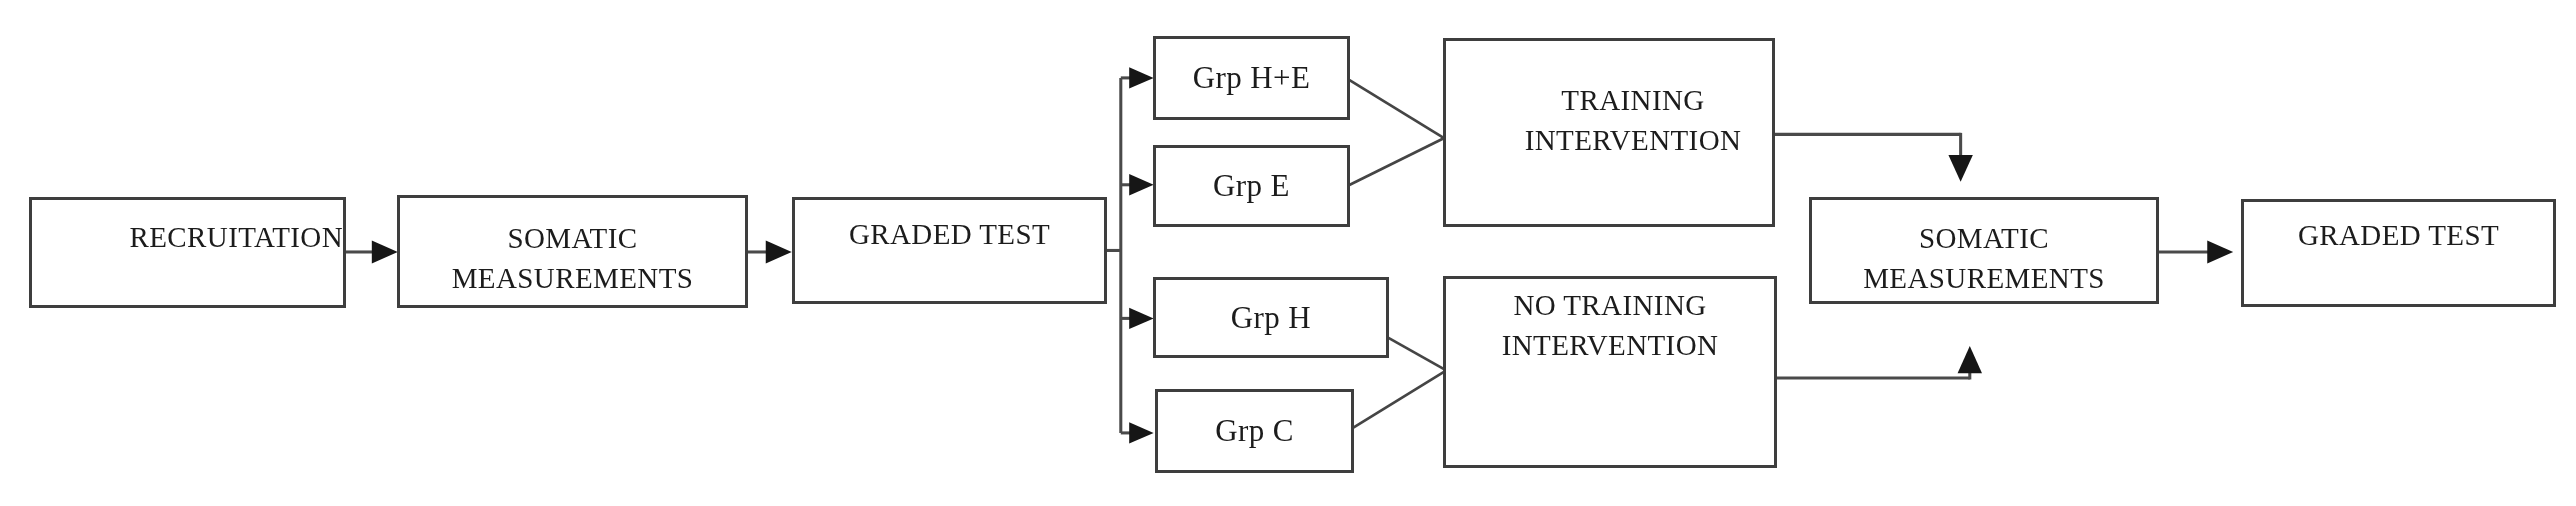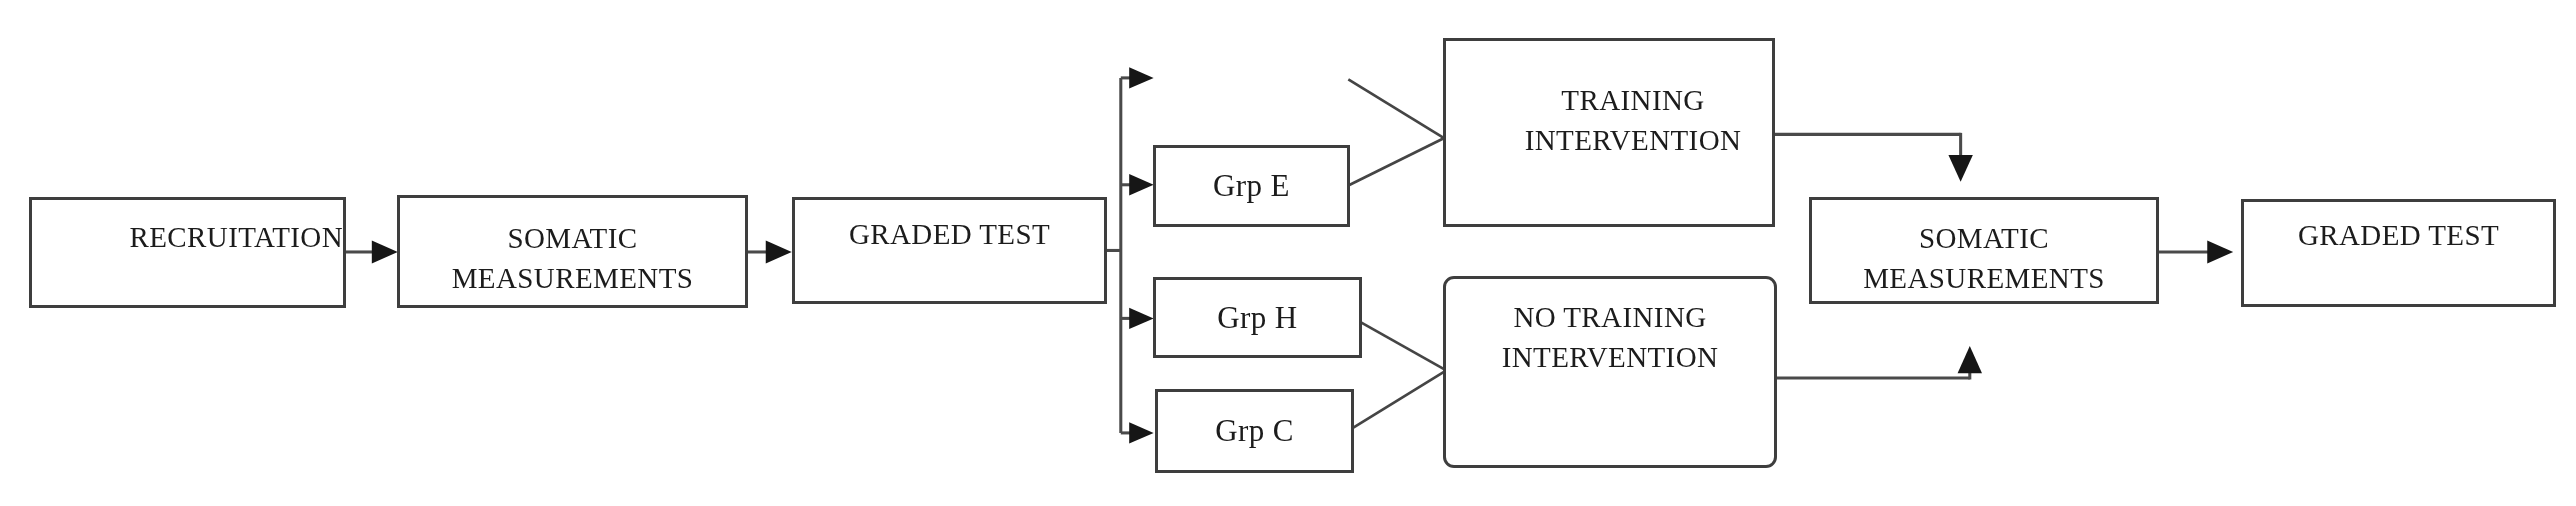--- a/index.html
+++ b/index.html
@@ -30,24 +30,24 @@
     white-space:pre-line;
   }
   .node.grp{align-items:center;}
   .node.grp .lbl{font-size:31px;letter-spacing:0.4px;}
   
   .n-recruitation{left:29px;top:197px;width:317px;height:111px;padding-top:17px;justify-content:flex-end;}
   .n-somatic-pre{left:397px;top:195px;width:351px;height:113px;padding-top:20px;}
   .n-graded-pre{left:792px;top:197px;width:315px;height:107px;padding-top:13.7px;}
   .n-grp-he{left:1153px;top:36px;width:197px;height:84px;}
   .n-grp-e{left:1153px;top:145px;width:197px;height:82px;}
-  .n-grp-h{left:1153px;top:277px;width:209px;height:81px;}
+  .n-grp-h{left:1153px;top:277px;width:236px;height:81px;}
   .n-grp-c{left:1155px;top:389px;width:199px;height:84px;}
   .n-training{left:1443px;top:38px;width:332px;height:189px;padding-top:39px;padding-left:48px;}
-  .n-no-training{left:1443px;top:276px;width:334px;height:192px;padding-top:18px;border-radius:11px;}
+  .n-no-training{left:1443px;top:276px;width:334px;height:192px;padding-top:6px;}
   .n-somatic-post{left:1809px;top:197px;width:350px;height:107px;padding-top:17.6px;}
   .n-graded-post{left:2241px;top:199px;width:315px;height:108px;padding-top:13px;}
   svg line{stroke:#4a4a4a;stroke-width:4;}
   svg line.diag{stroke:#454545;stroke-width:3.5;}
   svg polygon{fill:#161616;stroke:none;}
 </style>
 </head>
 <body>
 
 <div class="canvas">
@@ -111,20 +111,23 @@
 
   <div class="node n-somatic-pre">
     <span class="lbl">SOMATIC
 MEASUREMENTS</span>
   </div>
 
   <div class="node n-graded-pre">
     <span class="lbl">GRADED TEST</span>
   </div>
 
+  <div class="node grp n-grp-he">
+    <span class="lbl">Grp H+E</span>
+  </div>
 
   <div class="node grp n-grp-e">
     <span class="lbl">Grp E</span>
   </div>
 
   <div class="node grp n-grp-h">
     <span class="lbl">Grp H</span>
   </div>
 
   <div class="node grp n-grp-c">

